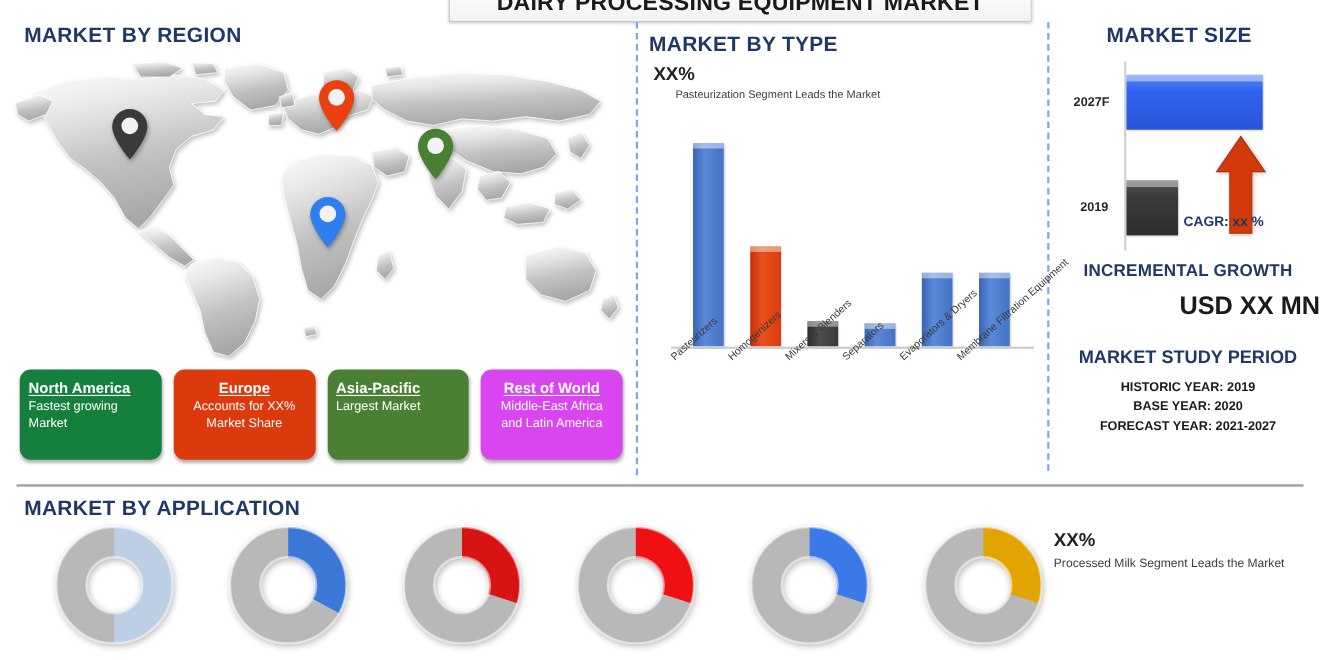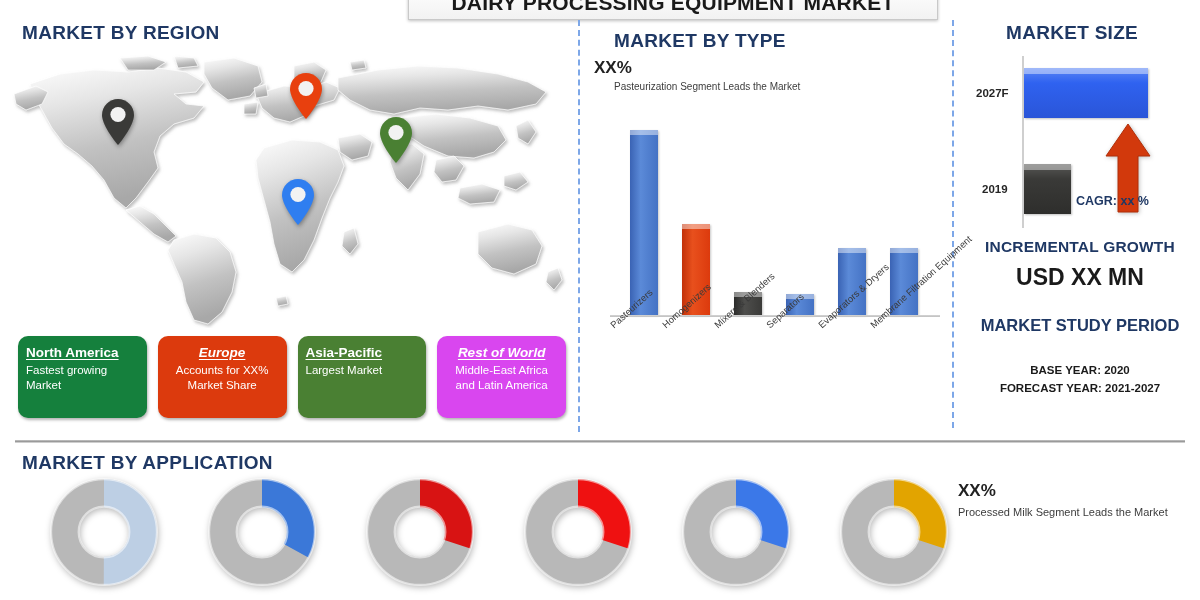--- a/index.html
+++ b/index.html
@@ -53,21 +53,21 @@
     flex:1; border-radius:10px; padding:9px 8px 6px 8px;
     color:#fff; position:relative;
     box-shadow:1px 2px 3px rgba(0,0,0,.30);
   }
   .card .cname{
     font-size:13.5px; font-weight:bold; text-decoration:underline;
     text-underline-offset:2px; display:block; margin-bottom:3px;
   }
   .card .cdesc{ font-size:11.5px; line-height:1.32; display:block; }
   .card.ctr{ text-align:center; }
-  .card.ctr .cname{ text-align:center;font-style:italic; }
+  .card.ctr .cname{ text-align:center; }
 
   
   .type-panel{ position:absolute; left:586px; top:28px; width:360px; height:400px; }
   .type-xx{ position:absolute; left:8px; top:30px; font-size:17px; font-weight:600; color:#222; }
   .type-sub{ position:absolute; left:8px; top:53px; font-size:10px; color:#3d3d3d; white-space:nowrap;padding-left:20px; }
 
   .bars{ position:absolute; left:32px; top:75px; width:320px; height:212px; }
   .bar{
     position:absolute; bottom:0; width:28px;
     box-shadow:1px 1px 2px rgba(0,0,0,.22);
@@ -90,21 +90,21 @@
               background:rgba(255,255,255,.42); }
   .ms-lab{ position:absolute; font-size:11.5px; font-weight:bold; color:#262626; }
   .cagr{ position:absolute; font-size:12.5px; font-weight:bold; color:#1f3864;
          white-space:nowrap; }
   .arrow-up{ position:absolute; width:48px; height:92px; }
   .arrow-up svg{ width:100%; height:100%; display:block;
                  filter:drop-shadow(1px 1px 2px rgba(0,0,0,.25)); }
 
   .inc-h{ position:absolute; width:100%; text-align:center; font-size:15.5px;
           font-weight:bold; color:#1f3864; letter-spacing:.2px; }
-  .inc-v{ position:absolute; width:100%; text-align:center; font-size:23px;
+  .inc-v{ position:absolute; width:100%; text-align:right; font-size:23px;
           font-weight:bold; color:#1a1a1a; }
   .per-h{ position:absolute; width:100%; text-align:center; font-size:16.5px;
           font-weight:bold; color:#1f3864; }
   .per-l{ position:absolute; width:100%; text-align:center; font-size:11.5px;
           font-weight:bold; color:#1a1a1a; line-height:1.55; }
 
   
   .donut-row{ position:absolute; left:40px; top:478px; width:900px; height:110px; }
   .donut{ position:absolute; width:108px; height:108px; }
   .donut svg{ width:100%; height:100%; display:block;
@@ -238,21 +238,21 @@
   <div class="card" style="background:#4a8033;">
     <span class="cname">Asia-Pacific</span>
     <span class="cdesc">Largest Market</span>
   </div>
   <div class="card ctr" style="background:#d946ef;">
     <span class="cname">Rest of World</span>
     <span class="cdesc">Middle-East Africa and Latin America</span>
   </div>
 </div>
 
-<div class="sec-h" style="left:590px; top:30px;margin-left:24px;">MARKET BY TYPE</div>
+<div class="sec-h" style="left:590px; top:30px;">MARKET BY TYPE</div>
 
 <div class="type-panel">
   <div class="type-xx">XX%</div>
   <div class="type-sub">Pasteurization Segment Leads the Market</div>
 
   <div class="bars">
     <div class="bar" style="left:12px; height:185px; background:linear-gradient(90deg,#3a63b4,#5b8ad8 38%,#4472c4);">
       <span class="cap"></span>
       </div>
     <div class="bar" style="left:64px; height:91px; background:linear-gradient(90deg,#c23109,#e8501d 38%,#dc3a0d);">
@@ -302,20 +302,21 @@
       <path d="M24 2 L46 34 L34 34 L34 90 L14 90 L14 34 L2 34 Z" fill="#d2390c" stroke="#b02f09" stroke-width="1"></path>
     </svg>
   </div>
 
   <span class="cagr" style="left:116px; top:178px;">CAGR: xx %</span>
 
   <div class="inc-h" style="top:222px;">INCREMENTAL GROWTH</div>
   <div class="inc-v" style="top:248px;">USD XX MN</div>
 
   <div class="per-h" style="top:300px;">MARKET STUDY PERIOD</div>
+  <div class="per-l" style="top:328px;">HISTORIC YEAR: 2019</div>
   <div class="per-l" style="top:346px;">BASE YEAR: 2020</div>
   <div class="per-l" style="top:364px;">FORECAST YEAR: 2021-2027</div>
 </div>
 
 <div class="sec-h" style="left:22px; top:452px;">MARKET BY APPLICATION</div>
 
 <div class="donut-row">
 
   <div class="donut" style="left:10px; top:0;">
     <svg viewBox="0 0 100 100">

